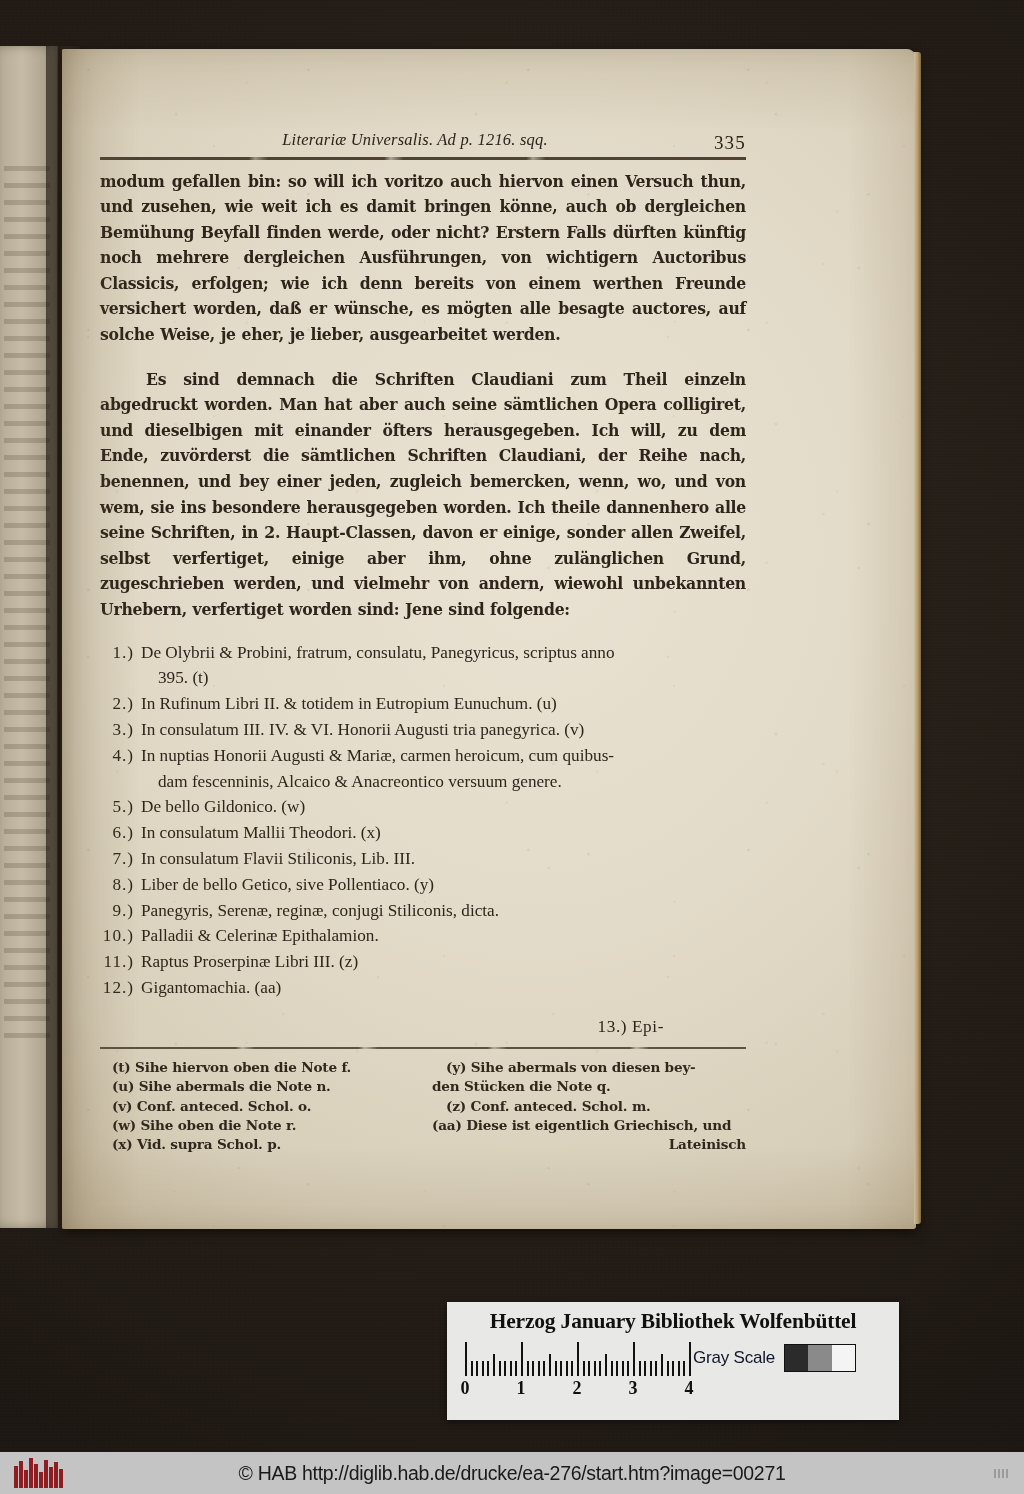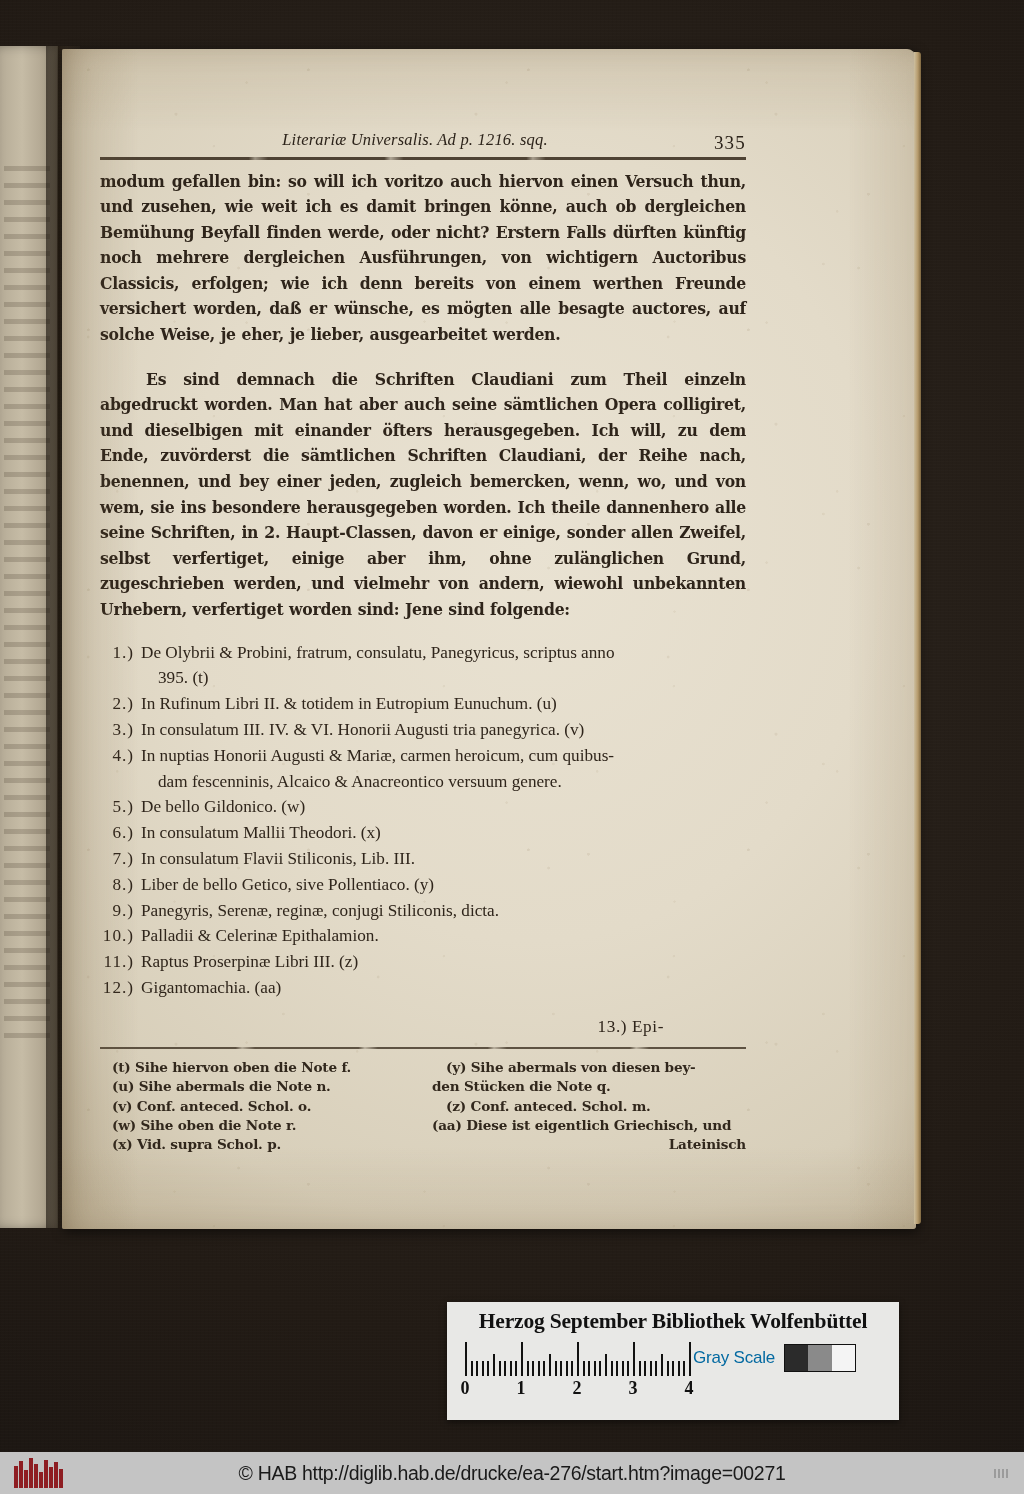--- a/index.html
+++ b/index.html
@@ -311,21 +311,21 @@
   }
   .grayscale-wrap {
     display: flex;
     align-items: center;
     gap: 9px;
     padding-top: 6px;
   }
   .grayscale-label {
     font-family: "Liberation Sans", sans-serif;
     font-size: 17px;
-    color: #0369a1;
+    color: #0f172a;
     letter-spacing: -0.2px;
   }
   .grayscale-patches {
     display: flex;
     border: 1.5px solid #111;
     width: 70px;
     height: 26px;
   }
   .gp { flex: 1 1 33.33%; }
 
@@ -483,21 +483,21 @@
           <div class="fn hang fn-right-end">Lateinisch</div>
         </div>
       </div>
 
     </div>
   </div>
 
   <div class="page-edge-right"></div>
 
   <div class="scalecard">
-    <div class="scalecard-title">Herzog September Bibliothek Wolfenbüttel</div>
+    <div class="scalecard-title">Herzog January Bibliothek Wolfenbüttel</div>
     <div class="scalerow">
       <div class="ruler">
         <div class="ruler-ticks" id="ruler-ticks">
             <div class="tick t-major" style="left: 4px;"></div>
             <div class="tick t-minor" style="left: 9.6px;"></div>
             <div class="tick t-minor" style="left: 15.2px;"></div>
             <div class="tick t-minor" style="left: 20.8px;"></div>
             <div class="tick t-minor" style="left: 26.4px;"></div>
             <div class="tick t-mid" style="left: 32px;"></div>
             <div class="tick t-minor" style="left: 37.6px;"></div>

